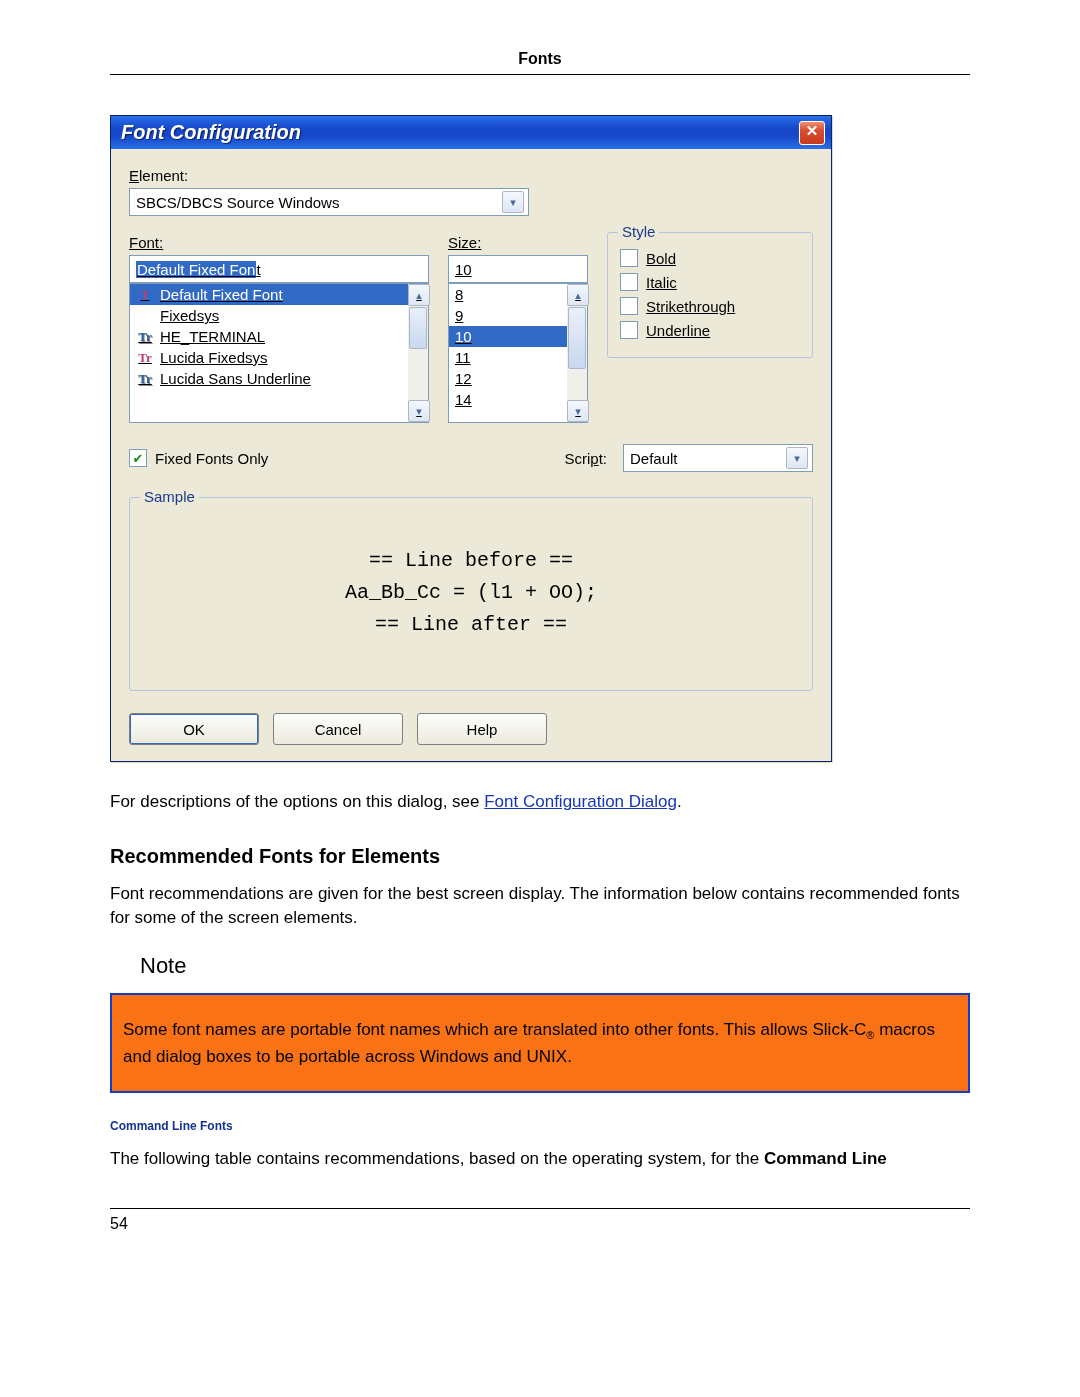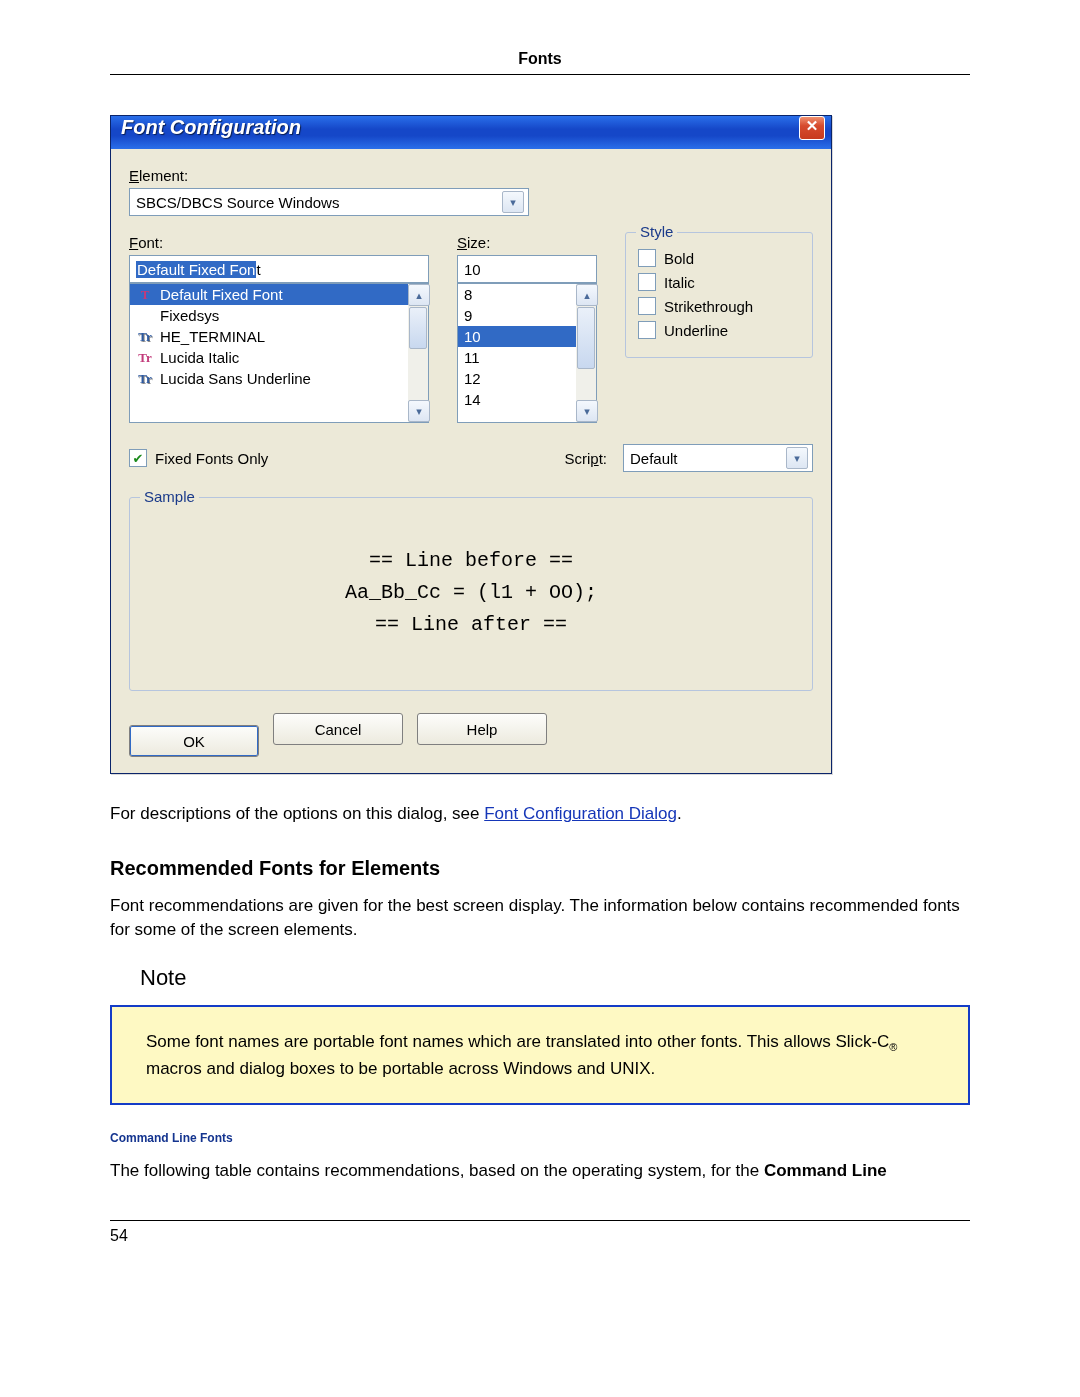--- a/index.html
+++ b/index.html
@@ -27,21 +27,21 @@
   .window {
     width: 720px;
     border: 1px solid #0a246a;
     background: #ece9d8;
     box-shadow: 1px 1px 0 rgba(0,0,0,.15);
   }
   .titlebar {
     height: 33px;
     background: linear-gradient(#2a6fea, #1547c8 40%, #1547c8 60%, #2a6fea);
     display: flex;
-    align-items: flex-start;
+    align-items: center;
     padding: 0 6px 0 10px;
     color: #fff;
   }
   .titlebar-text {
     flex: 1;
     font-size: 20px;
     font-weight: bold;
     font-style: italic;
     font-family: "Trebuchet MS", Arial, sans-serif;
     text-shadow: 1px 1px 1px rgba(0,0,0,.6);
@@ -82,21 +82,21 @@
   .combo .val { flex:1; }
   .combo .dd-btn, .scroll-btn {
     width: 20px; height: 20px;
     border: 1px solid #a9b7c9;
     background: linear-gradient(#f4f8fd,#dde6f3);
     display:flex; align-items:center; justify-content:center;
     border-radius:2px;
   }
   .chev { font-size:11px; color:#4a6a99; line-height:1; }
 
-  .cols { display:flex; gap:28px; margin-top:14px; }
+  .cols { display:flex; gap:19px; margin-top:14px;text-decoration:underline; }
   .col-font { flex:0 0 300px; }
   .col-size { flex:0 0 140px; }
   .col-style{ flex:1; }
 
   .listbox {
     border:1px solid #7f9db9;
     background:#fff;
     height:138px;
     display:flex;
     font-size:15px;
@@ -162,31 +162,31 @@
 
   .btnrow { display:flex; gap:14px; margin-top:22px; }
   .btn {
     min-width:100px; height:30px;
     border:1px solid #7f7f7f; border-radius:3px;
     background:linear-gradient(#fdfdfb,#eceade);
     font-size:15px; font-family:Tahoma,Arial,sans-serif;
     display:flex; align-items:center; justify-content:center;
     padding:0 14px;
   }
-  .btn.default { box-shadow:0 0 0 1px #316ac5 inset;margin-top:12px; }
+  .btn.default { box-shadow:0 0 0 1px #316ac5 inset; }
 
   
   .body-text { font-size:17px; line-height:1.45; margin-top:28px; }
   .body-text a { color:#1536b8; text-decoration:underline; }
   .h2 { font-size:20px; font-weight:bold; margin:30px 0 14px 0; }
   .h3 { font-size:22px; font-weight:normal; margin:22px 0 14px 30px; }
   .note-box {
     border:2px solid #143cc7;
-    background:#fef9c3;
-    padding:22px 34px;
+    background:#f97316;
+    padding:22px 11px;
     margin:0 0 26px 0;
     font-size:17px; line-height:1.5;
   }
   .sub {font-size:11px; vertical-align:sub;}
   .h4 { font-size:12px; font-weight:bold; color:#14348f; margin:6px 0 14px 0;}
   .footer { border-top:1px solid #000; margin-top:36px; padding-top:6px; font-size:16px;}
   .sel-inline { background:#316ac5; color:#fff; padding:0 1px;}
 </style>
 </head>
 <body>
@@ -228,21 +228,21 @@
               <div class="item">
                   <span class="tt"></span>
                   <span>Fixedsys</span>
                 </div>
               <div class="item">
                   <span class="tt blue">Tr</span>
                   <span>HE_TERMINAL</span>
                 </div>
               <div class="item">
                   <span class="tt pink">Tr</span>
-                  <span>Lucida Italic</span>
+                  <span>Lucida Fixedsys</span>
                 </div>
               <div class="item">
                   <span class="tt blue">Tr</span>
                   <span>Lucida Sans Underline</span>
                 </div>
             </div>
             <div class="scrollbar">
               <div class="scroll-btn">
                   <span class="chev">▴</span>
                 </div>

